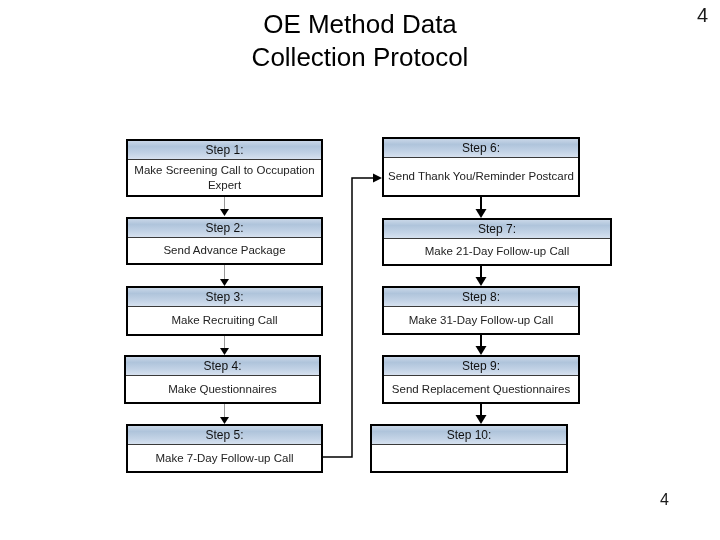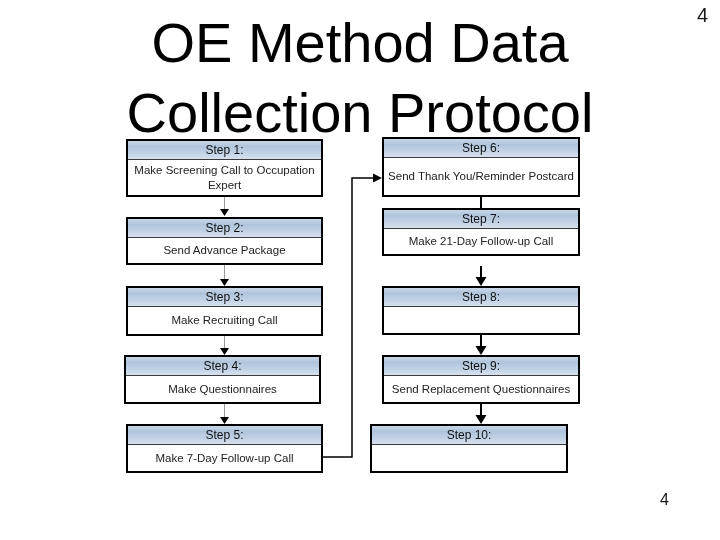--- a/index.html
+++ b/index.html
@@ -2,21 +2,21 @@
 <html><head>
 <meta charset="utf-8">
 <style>
   html,body{margin:0;padding:0;}
   body{
     width:720px;height:540px;position:relative;background:#ffffff;
     font-family:"Liberation Sans","DejaVu Sans",sans-serif;overflow:hidden;
   }
   .slide-title{
     position:absolute;left:0;top:8px;width:720px;
-    text-align:center;color:#000;font-size:56px;line-height:1.25;
+    text-align:center;color:#000;font-size:26px;line-height:1.25;
     font-weight:400;letter-spacing:0px;
   }
   .page-num-top{
     position:absolute;top:4px;right:12px;font-size:20px;color:#1a1a1a;
   }
   .page-num-bottom{
     position:absolute;top:491px;left:660px;font-size:16px;color:#1a1a1a;
   }
   .fc-box{
     position:absolute;border:2px solid #000;background:#ffffff;
@@ -98,26 +98,27 @@
 </div>
 <div class="fc-box" style="left:126px;top:424px;width:197px;height:49px">
   <div class="fc-header">Step 5:</div>
   <div class="fc-body">Make 7-Day Follow-up Call</div>
 </div>
 
 <div class="fc-box" style="left:382px;top:137px;width:198px;height:60px">
   <div class="fc-header">Step 6:</div>
   <div class="fc-body">Send Thank You/Reminder Postcard</div>
 </div>
-<div class="fc-box" style="left:382px;top:208px;width:198px;height:48px">
+<div class="fc-box" style="left:382px;top:218px;width:230px;height:48px">
   <div class="fc-header">Step 7:</div>
   <div class="fc-body">Make 21-Day Follow-up Call</div>
 </div>
 <div class="fc-box" style="left:382px;top:286px;width:198px;height:49px">
   <div class="fc-header">Step 8:</div>
+  <div class="fc-body">Make 31-Day Follow-up Call</div>
 </div>
 <div class="fc-box" style="left:382px;top:355px;width:198px;height:49px">
   <div class="fc-header">Step 9:</div>
   <div class="fc-body">Send Replacement Questionnaires</div>
 </div>
 <div class="fc-box" style="left:370px;top:424px;width:198px;height:49px">
   <div class="fc-header">Step 10:</div>
 </div>
 
 </body></html>

